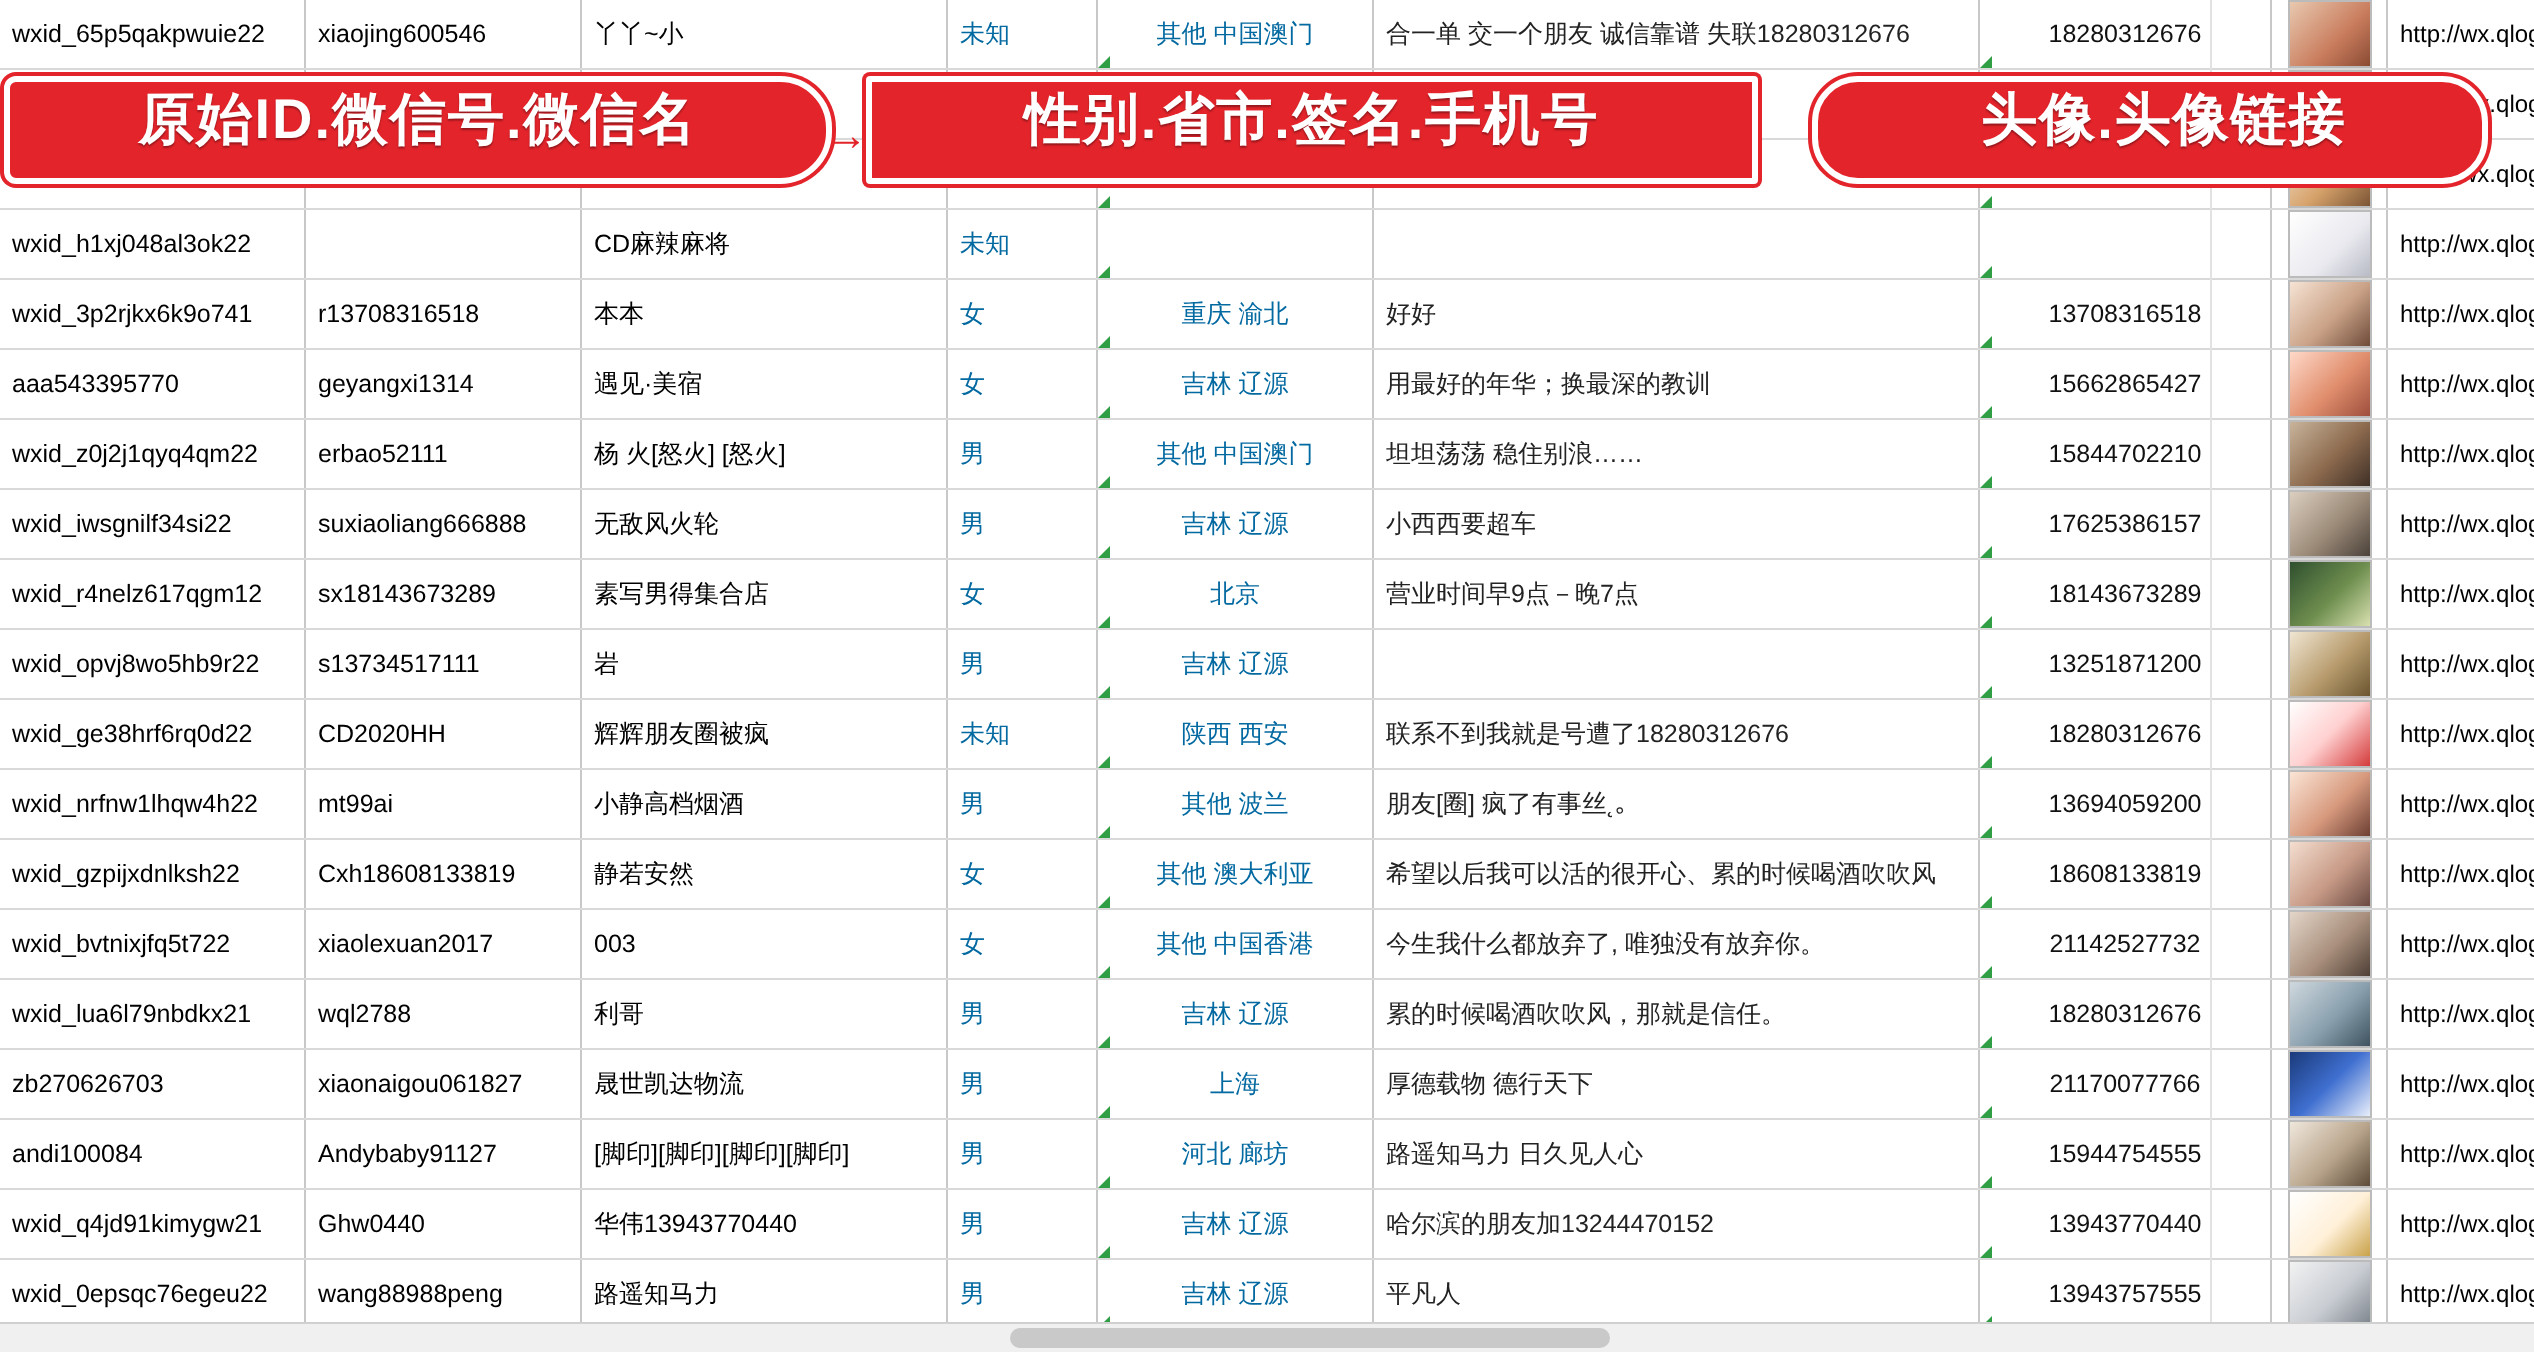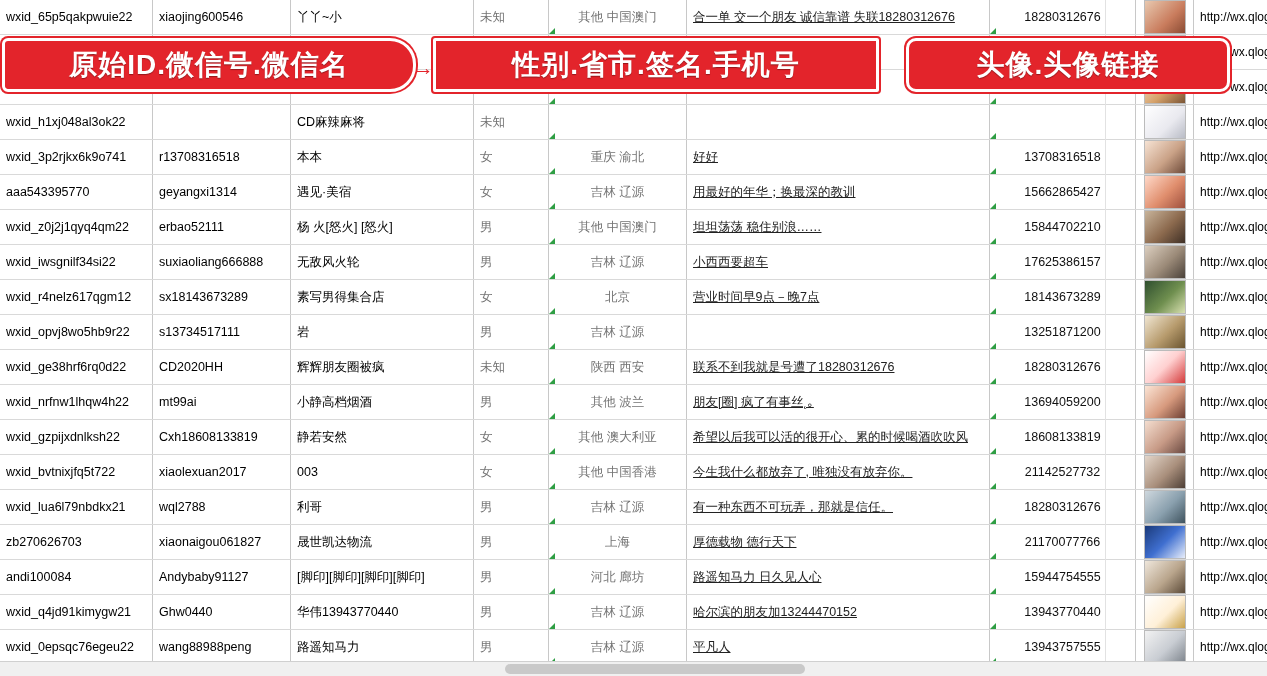--- a/index.html
+++ b/index.html
@@ -38,26 +38,26 @@
     white-space: nowrap;
     overflow: hidden;
     background: #ffffff;
   }
   
   .c-id      { width: 140px; }
   .c-wxno    { width: 125px; }
   .c-wxname  { width: 170px; }
   .c-gender  { width: 62px;  }
   .c-region  { width: 125px; }
-  .c-sign    { width: 290px; text-decoration: underline; }
+  .c-sign    { width: 290px; }
   .c-phone   { width: 133px; margin-left: 29px; }
   .c-avatar  { width: 45px; padding: 0; text-align: center; }
   .c-link    { width: 260px; color: #000; }
 
-  .c-gender, .c-region { color: #737373; }
+  .c-gender, .c-region { color: #0369a1; }
   .c-sign { color: #222; }
   .c-phone { color: #111; }
   .c-link { font-size: 12px; }
 
   
   .mark {
     position: relative;
     text-align: center;
   }
   .mark::after {
@@ -77,21 +77,21 @@
     margin: 0 auto;
     border: 1px solid #bbb;
     background-size: cover;
     display: block;
   }
 
   
   .banner {
     position: absolute;
     display: flex;
-    align-items: center;
+    align-items: flex-start;
     justify-content: center;
     color: #fff;
     font-weight: bold;
     letter-spacing: 1px;
     background: #e3242b;
     border: 3px solid #ffffff;
     box-shadow: 0 0 0 2px #e3242b;
     z-index: 20;
     white-space: nowrap;
   }
@@ -112,21 +112,22 @@
     top: 38px;
     width: 440px;
     height: 48px;
     border-radius: 2px;
   }
   #banner-3 {
     left: 906px;
     top: 38px;
     width: 318px;
     height: 48px;
-    border-radius: 10px;
+    border-radius: 23px;
+    padding-left: 14px;
   }
   .arrow {
     position: absolute;
     top: 55px;
     z-index: 19;
     color: #e3242b;
     font-size: 22px;
     font-weight: bold;
   }
   #arrow-1 { left: 412px; }
@@ -363,21 +364,21 @@
         </td>
         <td class="c-link">http://wx.qlogo.cn/mmhead</td>
       </tr>
 
       <tr>
         <td class="c-id">wxid_lua6l79nbdkx21</td>
         <td class="c-wxno">wql2788</td>
         <td class="c-wxname">利哥</td>
         <td class="c-gender">男</td>
         <td class="c-region mark">吉林 辽源</td>
-        <td class="c-sign">有一种东西不可玩弄，那就是信任。</td>
+        <td class="c-sign">累的时候喝酒吹吹风，那就是信任。</td>
         <td class="c-phone mark">18280312676</td>
         <td class="c-avatar">
           <span class="avatar" style="background:linear-gradient(135deg,#cfd8de,#8aa0ae 55%,#3f535f);"></span>
         </td>
         <td class="c-link">http://wx.qlogo.cn/mmhead</td>
       </tr>
 
       <tr>
         <td class="c-id">zb270626703</td>
         <td class="c-wxno">xiaonaigou061827</td>

